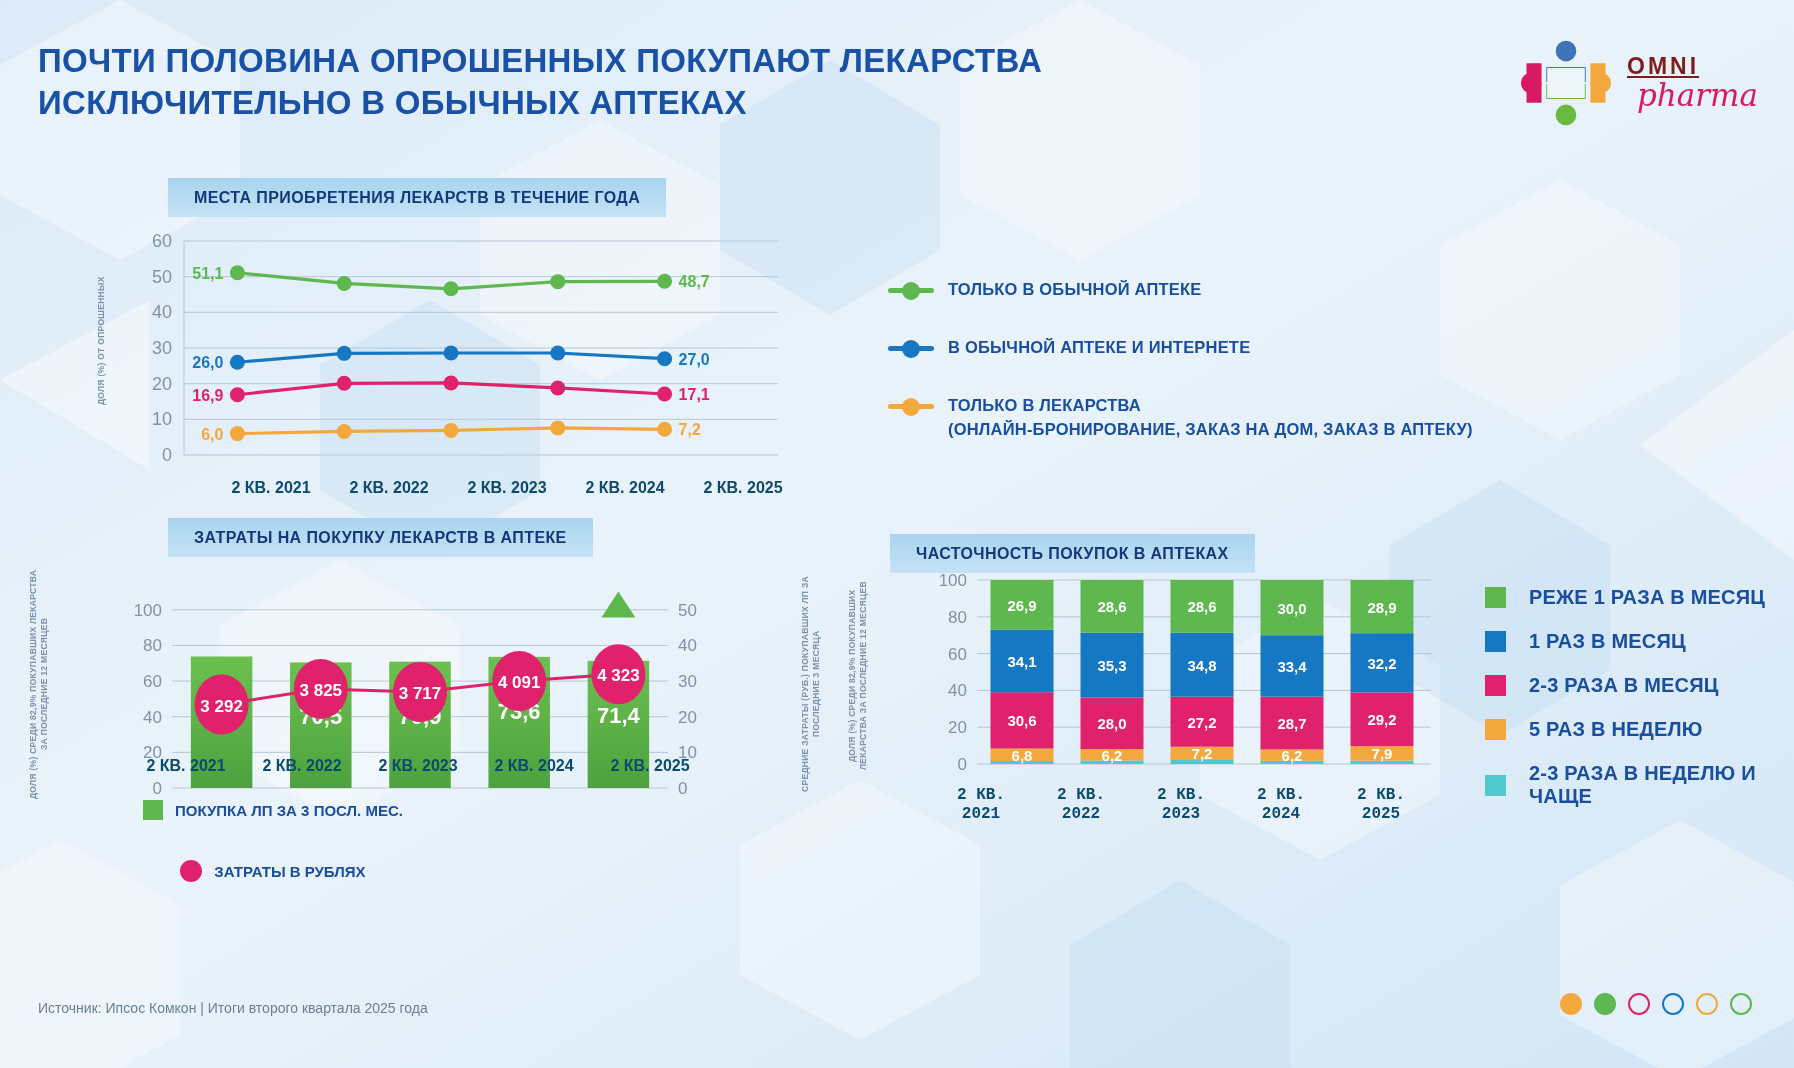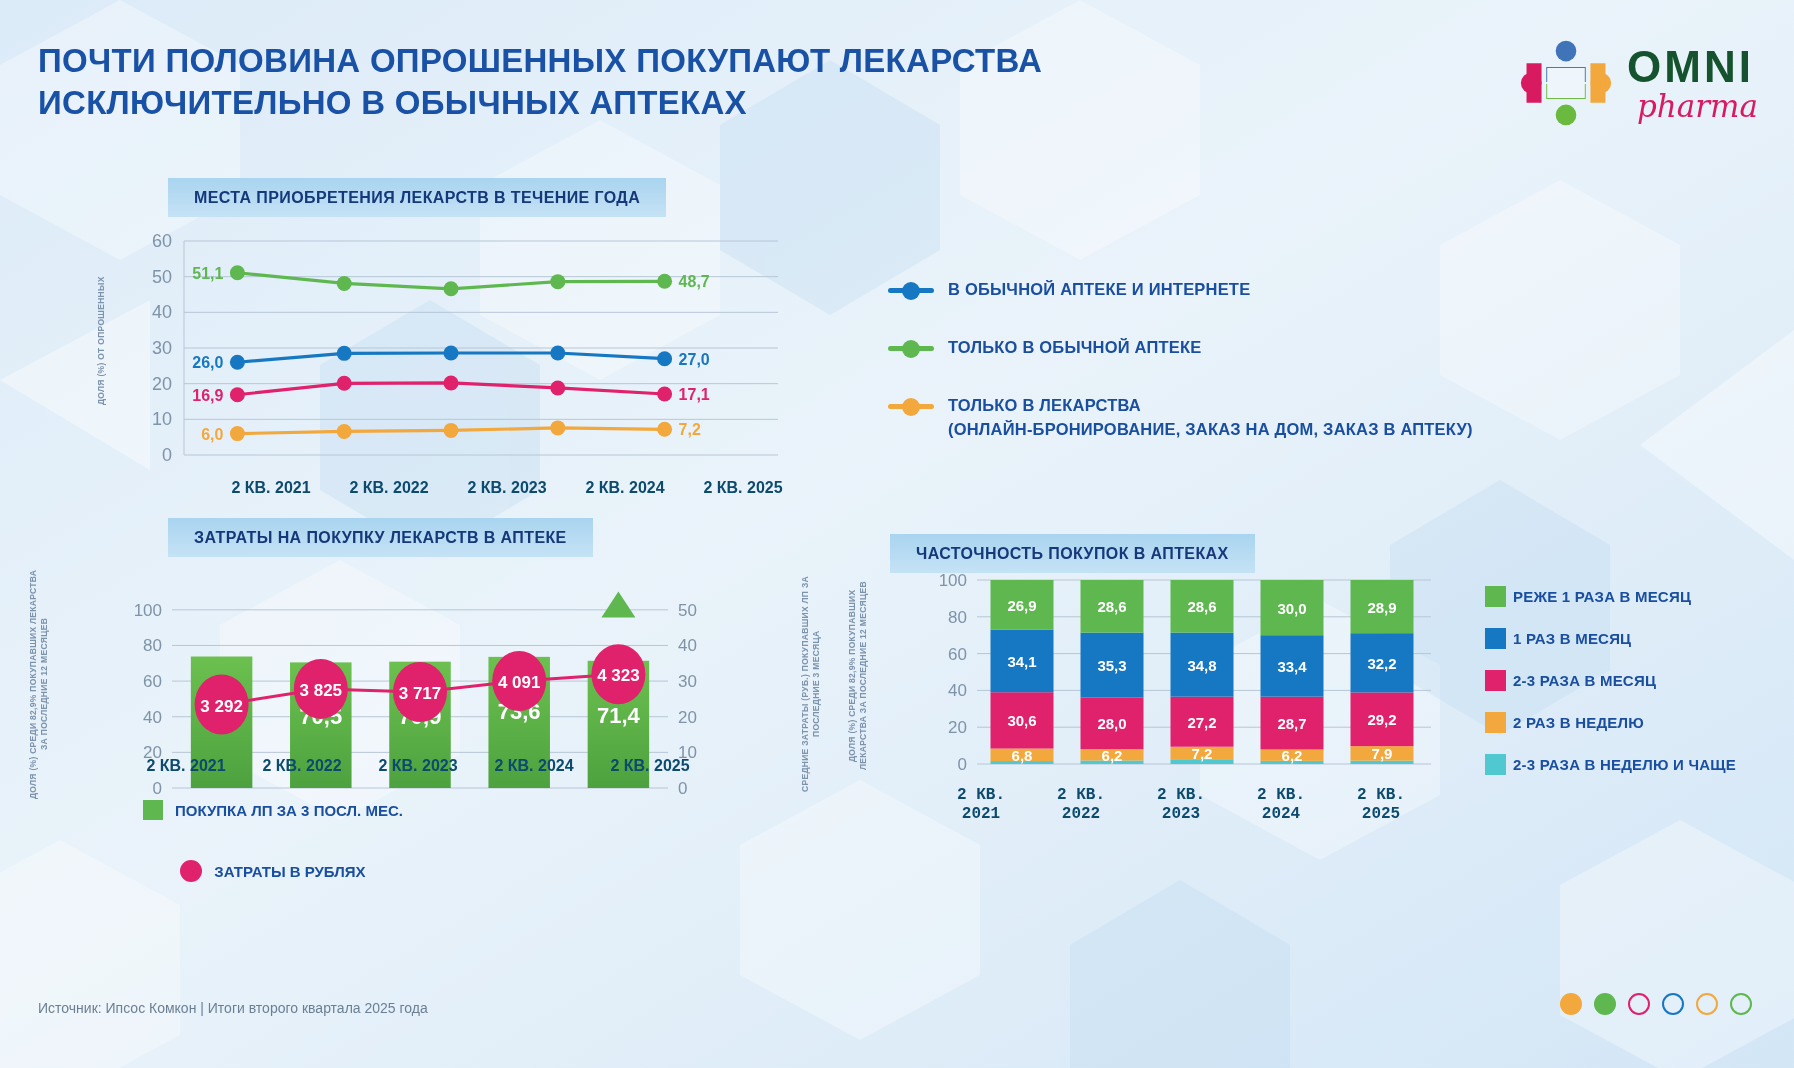--- a/index.html
+++ b/index.html
@@ -23,21 +23,21 @@
   
   .header { position: absolute; left: 38px; top: 40px; width: 1300px; }
   .title {
     font-size: 33px; font-weight: 700; line-height: 1.28;
     color: #1951a6; letter-spacing: .3px; text-transform: uppercase;
   }
 
   .logo-wrap { position: absolute; right: 36px; top: 36px; display: flex; align-items: center; gap: 14px; }
   .logo-mark { width: 94px; height: 94px; position: relative; }
   .logo-text { line-height: 1; }
-  .logo-omni { font-size: 44px; font-weight: 700; color: #14532d; letter-spacing: 3px; }
+  .logo-omni { font-size: 23px; font-weight: 700; color: #7f1d1d; letter-spacing: 3px; text-decoration: underline; }
   .logo-pharma { font-size: 31px; color: #d81b60; font-style: italic; font-family: "DejaVu Serif", serif; margin-top: 2px; margin-left: 10px; }
 
   
   .pill {
     display: inline-block;
     background: linear-gradient(to bottom, #a9d4ef, #c5e2f5);
     color: #14387a; font-weight: 700; font-size: 16px; letter-spacing: .4px;
     padding: 11px 26px 10px; text-align: center; white-space: nowrap;
   }
 
@@ -78,21 +78,21 @@
   
   #panel-stack { position: absolute; left: 845px; top: 518px; width: 940px; height: 340px; }
   #stack-pill { position: absolute; left: 45px; top: 16px; text-align: center; }
   #stack-body { position: absolute; left: 0; top: 56px; width: 600px; height: 230px; }
   #stack-plot { position: absolute; left: 86px; top: 0; width: 500px; height: 200px; }
   #stack-cats { position: absolute; left: 86px; top: 212px; width: 500px; display: flex; }
   #stack-cats > div { flex: 1; font-family: Liberation Mono, monospace; }
   #stack-legend { position: absolute; left: 640px; top: 68px; }
   .sl-row { display: flex; align-items: center; margin-bottom: 21px; }
   .sl-sq { width: 21px; height: 21px; flex: 0 0 21px; }
-  .sl-txt { font-size: 15px; font-weight: 700; color: #1a4fa0; margin-left: 7px; letter-spacing: .2px; }
+  .sl-txt { font-size: 20px; font-weight: 700; color: #1a4fa0; margin-left: 23px; letter-spacing: .2px; }
 
   
   #source { position: absolute; left: 38px; top: 1000px; font-size: 14px; color: #6b7f94; }
   #dots { position: absolute; right: 42px; top: 993px; display: flex; gap: 12px; align-items: center; }
   .dot-f { width: 22px; height: 22px; border-radius: 50%; }
   .dot-o { width: 22px; height: 22px; border-radius: 50%; border: 2.5px solid; background: transparent; }
 </style>
 </head>
 <body>
 
@@ -227,31 +227,31 @@
         <div class="cat-label">2 КВ. 2022</div>
         <div class="cat-label">2 КВ. 2023</div>
         <div class="cat-label">2 КВ. 2024</div>
         <div class="cat-label">2 КВ. 2025</div>
       </div>
   </div>
 
   <div id="legend-line">
       <div class="leg-row">
         <span class="leg-marker">
+          <span class="bar" style="background:#5fb84f"></span>
+          <span class="dot" style="background:#5fb84f"></span>
+        </span>
+        <div class="leg-text">ТОЛЬКО В ОБЫЧНОЙ АПТЕКЕ</div>
+      </div>
+      <div class="leg-row">
+        <span class="leg-marker">
           <span class="bar" style="background:#1678c2"></span>
           <span class="dot" style="background:#1678c2"></span>
         </span>
         <div class="leg-text">В ОБЫЧНОЙ АПТЕКЕ И ИНТЕРНЕТЕ</div>
-      </div>
-      <div class="leg-row">
-        <span class="leg-marker">
-          <span class="bar" style="background:#5fb84f"></span>
-          <span class="dot" style="background:#5fb84f"></span>
-        </span>
-        <div class="leg-text">ТОЛЬКО В ОБЫЧНОЙ АПТЕКЕ</div>
       </div>
       <div class="leg-row">
         <span class="leg-marker">
           <span class="bar" style="background:#f2a83c"></span>
           <span class="dot" style="background:#f2a83c"></span>
         </span>
         <div class="leg-text">
           <div>ТОЛЬКО В ЛЕКАРСТВА</div>
           <div>(ОНЛАЙН-БРОНИРОВАНИЕ, ЗАКАЗ НА ДОМ, ЗАКАЗ В АПТЕКУ)</div>
         </div>
@@ -449,21 +449,21 @@
         <div class="sl-row">
           <span class="sl-sq" style="background: rgb(22, 120, 194);"></span>
           <span class="sl-txt">1 РАЗ В МЕСЯЦ</span>
         </div>
         <div class="sl-row">
           <span class="sl-sq" style="background: rgb(224, 33, 107);"></span>
           <span class="sl-txt">2-3 РАЗА В МЕСЯЦ</span>
         </div>
         <div class="sl-row">
           <span class="sl-sq" style="background: rgb(242, 168, 60);"></span>
-          <span class="sl-txt">2 РАЗ В НЕДЕЛЮ</span>
+          <span class="sl-txt">5 РАЗ В НЕДЕЛЮ</span>
         </div>
         <div class="sl-row">
           <span class="sl-sq" style="background: rgb(79, 200, 207);"></span>
           <span class="sl-txt">2-3 РАЗА В НЕДЕЛЮ И ЧАЩЕ</span>
         </div>
       </div>
   </div>
 
   <div id="source">Источник: Ипсос Комкон | Итоги второго квартала 2025 года</div>
   <div id="dots">

